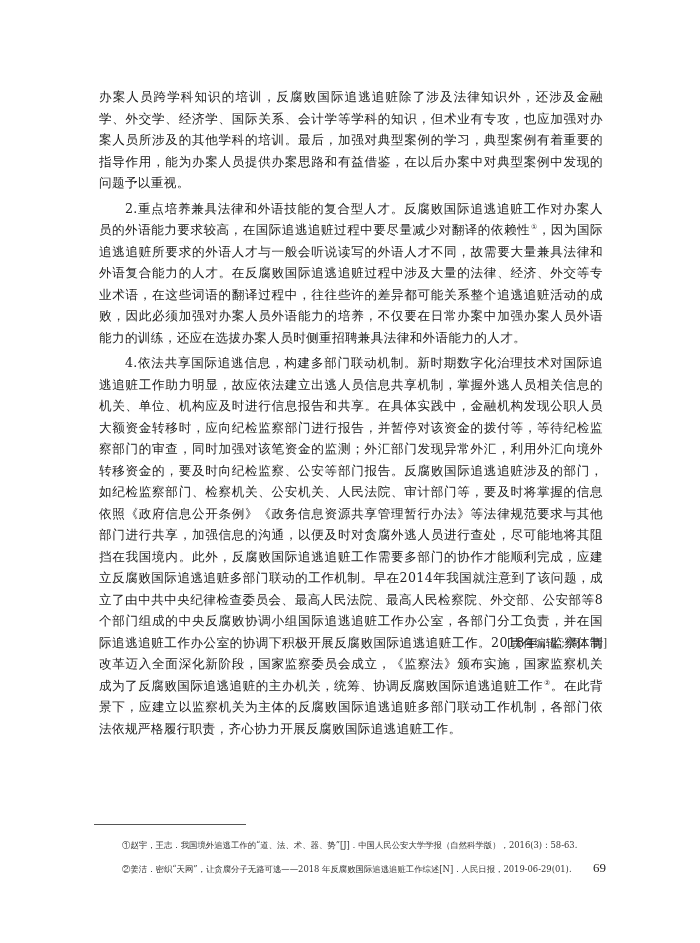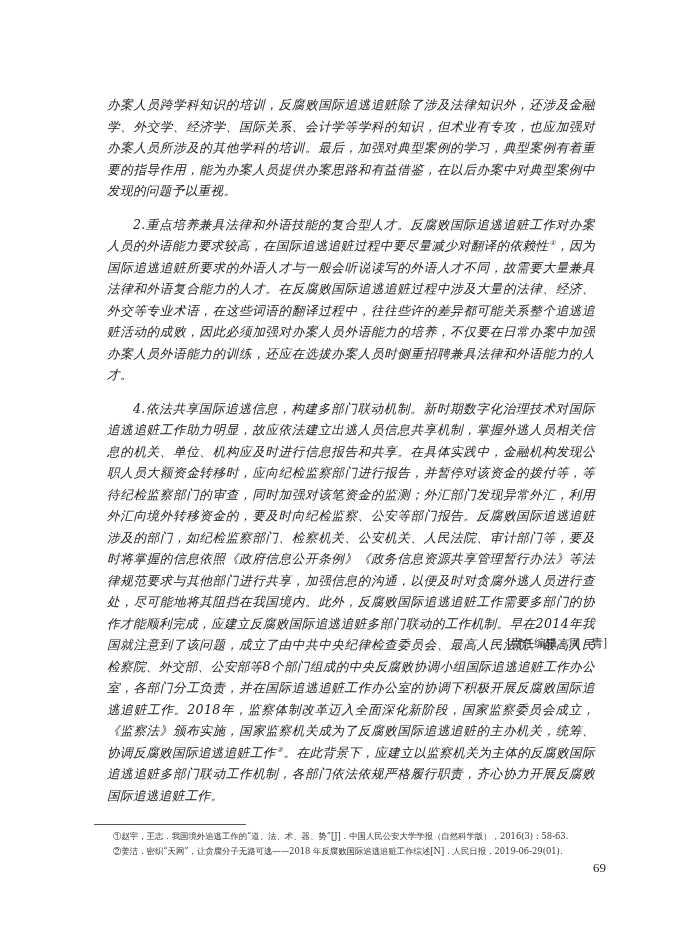--- a/index.html
+++ b/index.html
@@ -4,35 +4,35 @@
 <style>
   html, body { margin: 0; padding: 0; background: #ffffff; }
   body { width: 700px; height: 943px; position: relative; overflow: hidden; }
   .page { position: absolute; left: 0; top: 0; width: 700px; height: 943px; background: #fff; }
   .body-text {
     position: absolute; left: 95px; top: 82px; width: 512px;
     font-family: "DejaVu Serif", "Liberation Serif", serif;
     font-size: 12.6px; line-height: 21.5px; color: #222;
     letter-spacing: 0.35px;
   }
-  .body-text p { margin: 12px; text-align: justify; text-justify: inter-character; font-style: italic; }
+  .body-text p { margin: 4px; text-align: justify; text-justify: inter-character; }
   .body-text p.indent { text-indent: 26px; }
   sup.fn { font-size: 7px; line-height: 0; vertical-align: 5px; margin-left: 1px; }
   .editor {
     position: absolute; left: 420px; top: 636px; width: 187px; text-align: right;
     font-family: Liberation Serif, serif;
     font-size: 11.5px; color: #222; white-space: pre;
   }
   .fn-rule { position: absolute; left: 94px; top: 824px; width: 152px; height: 0; border-top: 1px solid #555; }
   .footnotes {
     position: absolute; left: 113px; top: 829px; width: 500px;
     font-family: "DejaVu Serif", "Liberation Serif", serif;
     font-size: 8.4px; line-height: 15px; color: #333; white-space: nowrap;
   }
-  .footnotes div { margin: 0; }
+  .footnotes div { margin: 9px; }
   .page-number {
     position: absolute; left: 560px; top: 860px; width: 46px; text-align: right;
     font-family: "Liberation Serif", "DejaVu Serif", serif;
     font-size: 13px; color: #222;
   }
 </style>
 </head>
 <body>
 
 <div class="page">

